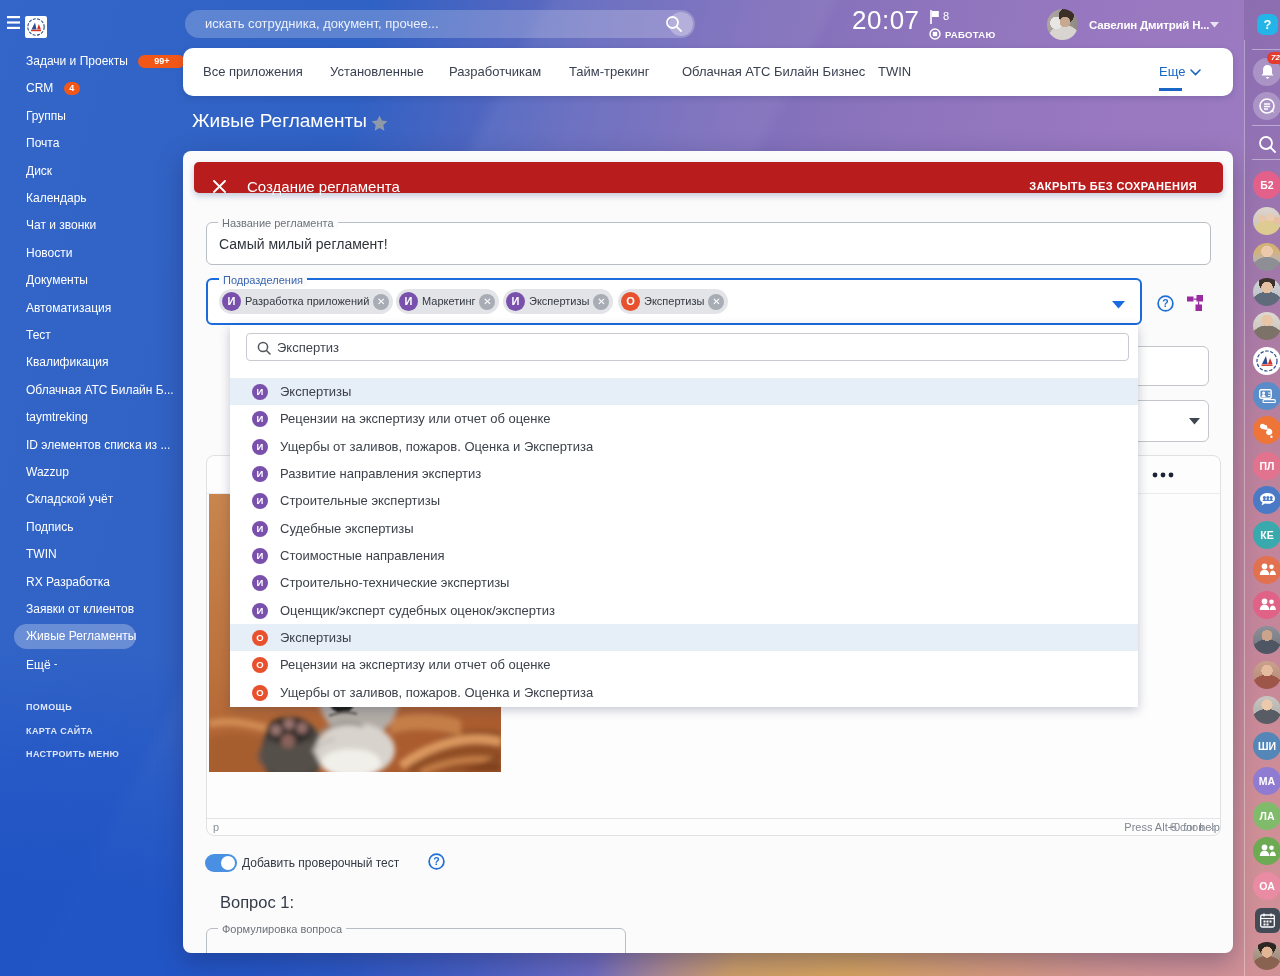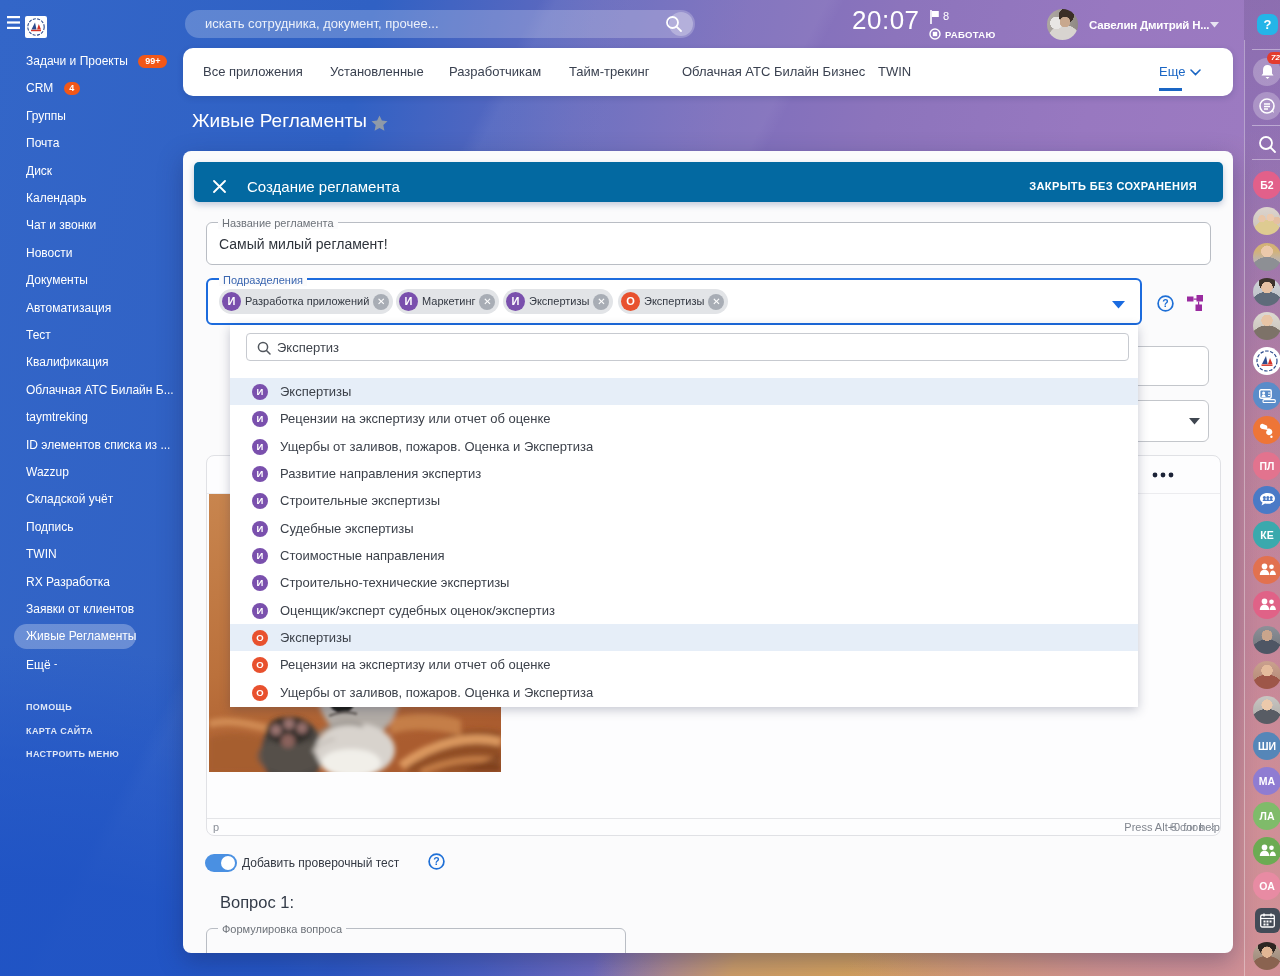--- a/index.html
+++ b/index.html
@@ -18,21 +18,21 @@
       linear-gradient(103deg, #3366c8 0%, #3061c4 25%, #666abe 40%, #7e6fbc 50%, #8c74bc 60%, #9878c0 74%, #a27dc2 100%);
   }
   .abs { position:absolute; }
   .white { color:#fff; }
 
   
   .menu { position:absolute; left:0; top:48px; width:183px; }
   .menu .mi { position:absolute; left:26px; height:20px; line-height:20px; white-space:nowrap;
     color:#fff; font-size:12px; }
   .badge { display:inline-block; background:#f25718; color:#fff; font-size:9px; font-weight:bold;
-    border-radius:7px; padding:1px 7px; vertical-align:1.5px; margin-left:7px; line-height:11px; }
+    border-radius:7px; padding:1px 16px; vertical-align:1.5px; margin-left:7px; line-height:11px; }
   .sel-pill { position:absolute; left:14px; top:624px; width:122px; height:25px;
     background:rgba(255,255,255,.28); border-radius:13px; }
   .foot { position:absolute; left:26px; color:rgba(255,255,255,.85); font-size:9px;
     font-weight:bold; letter-spacing:.4px; }
 
   
   .search { position:absolute; left:185px; top:10px; width:510px; height:28px;
     background:rgba(255,255,255,.22); border-radius:14px; color:rgba(255,255,255,.88);
     font-size:13px; line-height:28px; padding-left:20px; }
   .time { position:absolute; left:852px; top:5px; color:#fff; font-size:26px; font-weight:300; letter-spacing:0.5px;}
@@ -41,22 +41,22 @@
 
   
   .tabsbar { position:absolute; left:183px; top:48px; width:1050px; height:48px;
     background:#fff; border-radius:10px; box-shadow:0 2px 6px rgba(20,40,90,.18); }
   .tab { position:absolute; top:0; height:48px; line-height:48px; color:#3a4150; font-size:13px; white-space:nowrap; }
   .pagetitle { position:absolute; left:192px; top:110px; color:#fff; font-size:19px; font-weight:400; letter-spacing:0; }
 
   
   .modal { position:absolute; left:183px; top:151px; width:1050px; height:802px;
     background:#fbfbfc; border-radius:8px; box-shadow:0 8px 24px rgba(25,35,80,.35); }
-  .mhead { position:absolute; left:11px; top:11px; width:1029px; height:40px;
-    background:#0369a1; border-radius:5px; box-shadow:0 3px 6px rgba(30,60,120,.25); }
+  .mhead { position:absolute; left:11px; top:11px; width:1029px; height:31px;
+    background:#b91c1c; border-radius:5px; box-shadow:0 3px 6px rgba(30,60,120,.25); }
   .fs { position:absolute; background:#fff; border:1px solid #b9bdc4; border-radius:6px; }
   .fs-label { position:absolute; top:-6px; left:11px; background:#fbfbfc; padding:0 4px;
     font-size:11px; color:#6d7279; line-height:12px; white-space:nowrap; }
   .chip { position:absolute; top:9px; height:25px; background:#e2e4e7; border-radius:12.5px;
     font-size:11px; color:#333842; line-height:25px; padding:0 24px 0 26px; white-space:nowrap; }
   .cicon { position:absolute; left:3px; top:3px; width:19px; height:19px; border-radius:50%;
     color:#fff; font-size:11px; font-weight:bold; text-align:center; line-height:19px; }
   .cx { position:absolute; right:4px; top:4.5px; width:16px; height:16px; border-radius:50%;
     background:#a8adb5; color:#fff; font-size:10px; text-align:center; line-height:16px; }
   .purple { background:#7a50ad; }

